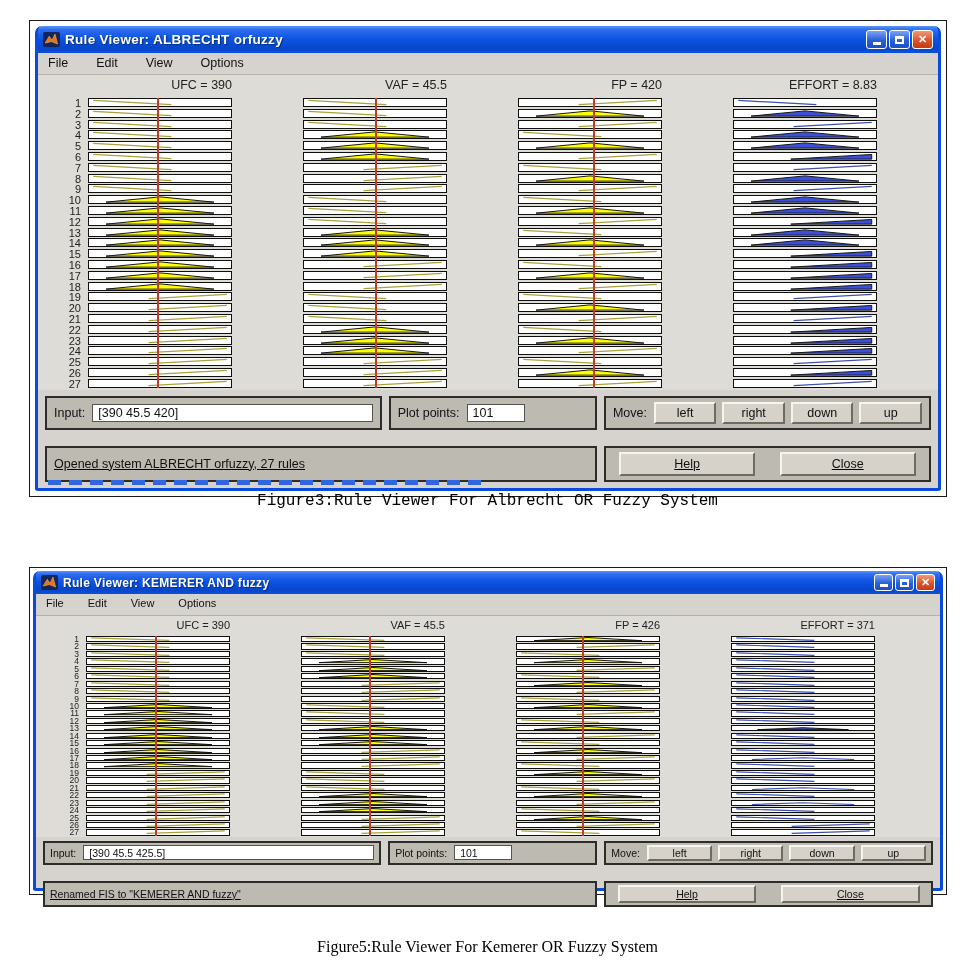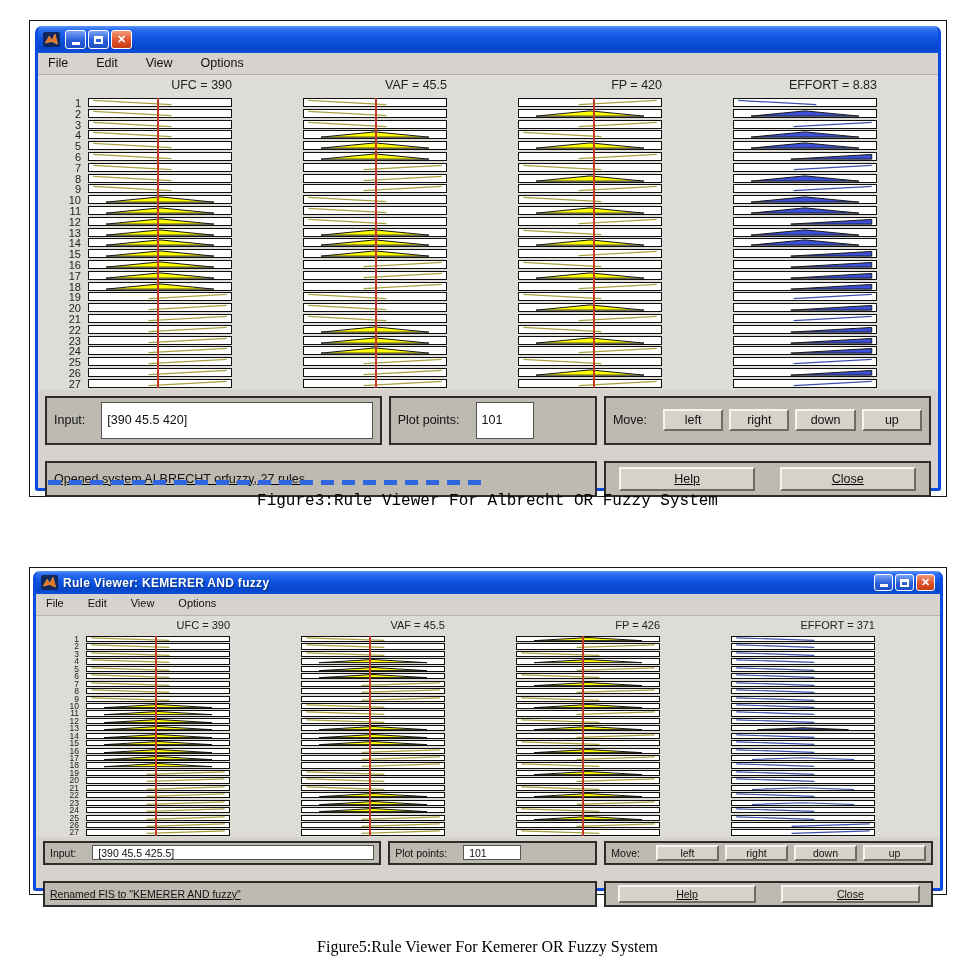--- a/index.html
+++ b/index.html
@@ -63,31 +63,31 @@
   .cell polyline { fill: none; stroke-width: 1.2; vector-effect: non-scaling-stroke; }
   .cell polygon  { stroke-width: 1; vector-effect: non-scaling-stroke; }
   .redline { position: absolute; top: 0; bottom: 0; width: 2px; z-index: 3; }
 
   
   .controls-row, .status-row { display: flex; gap: 7px; margin: 0 7px; }
   .win1 .controls-row { margin-top: 6px; }
   .win2 .controls-row { margin-top: 4px; }
   .status-row { margin-top: 16px; text-decoration: underline; }
   .frame { border: 2px solid #2e2c28; background: #bdbab1; display: flex; align-items: center;
-    padding: 4px 7px; gap: 16px; }
+    padding: 4px 7px; gap: 7px; }
   .win2 .frame { padding: 2px 5px; border-width: 2px; }
   .input-frame { flex: 0 0 38%; }
   .pp-frame { flex: 0 0 23.5%; }
   .move-frame { flex: 1; }
   .status-frame { flex: 0 0 calc(61.5% + 7px); }
   .actions-frame { flex: 1; justify-content: space-around; gap: 12px; }
   .lbl { font-size: var(--fs); color: #111; white-space: nowrap; }
   .txt { background: #fff; border: 1px solid #55534e; font-size: var(--fs);
     font-family: "Liberation Sans", sans-serif; padding: 0 5px; color: #111; }
-  .win1 .txt { height: 37px; } .win2 .txt { height: 15px; }
+  .win1 .txt { height: 18px; } .win2 .txt { height: 15px; }
   .txt.wide { flex: 1; min-width: 0; }
   .txt.small { width: 58px; flex: 0 0 auto; }
   .mv-wrap { display: flex; flex: 1; gap: 6px; justify-content: space-between; }
   .mv-btn, .dlg-btn { background: #d6d2c9; color: #111; font-family: "Liberation Sans", sans-serif;
     border-top: 2px solid #f6f4ef; border-left: 2px solid #f6f4ef;
     border-bottom: 2px solid #6e6b63; border-right: 2px solid #6e6b63; cursor: default; }
   .mv-btn { flex: 1; font-size: var(--fs); }
   .win1 .mv-btn { padding: 2px 0; } .win2 .mv-btn { padding: 0; }
   .dlg-btn { flex: 0 0 44%; font-size: var(--fs); }
   .win1 .dlg-btn { padding: 3px 0; } .win2 .dlg-btn { padding: 1px 0; }
@@ -107,20 +107,21 @@
 <div class="fig-block first">
   <div class="shot-frame">
     <div class="xp-window win1">
       <div class="titlebar">
         <span class="app-icon">
           <svg viewBox="0 0 17 15">
               <rect width="17" height="15" rx="2" fill="#13265c"></rect>
               <path d="M2.2 11 L6.2 4.2 L9 8.2 L12 2 L14.6 12 L8.4 9.6 Z" fill="#e8731f" stroke="#f7ae4d" stroke-width="0.6"></path>
             </svg>
         </span>
+        <span class="title-text">Rule Viewer: ALBRECHT orfuzzy</span>
         <span class="win-buttons">
           <span class="wbtn minmax">
               <span class="glyph-min"></span>
             </span>
           <span class="wbtn minmax">
               <span class="glyph-max"></span>
             </span>
           <span class="wbtn closex">
               <span>✕</span>
             </span>

